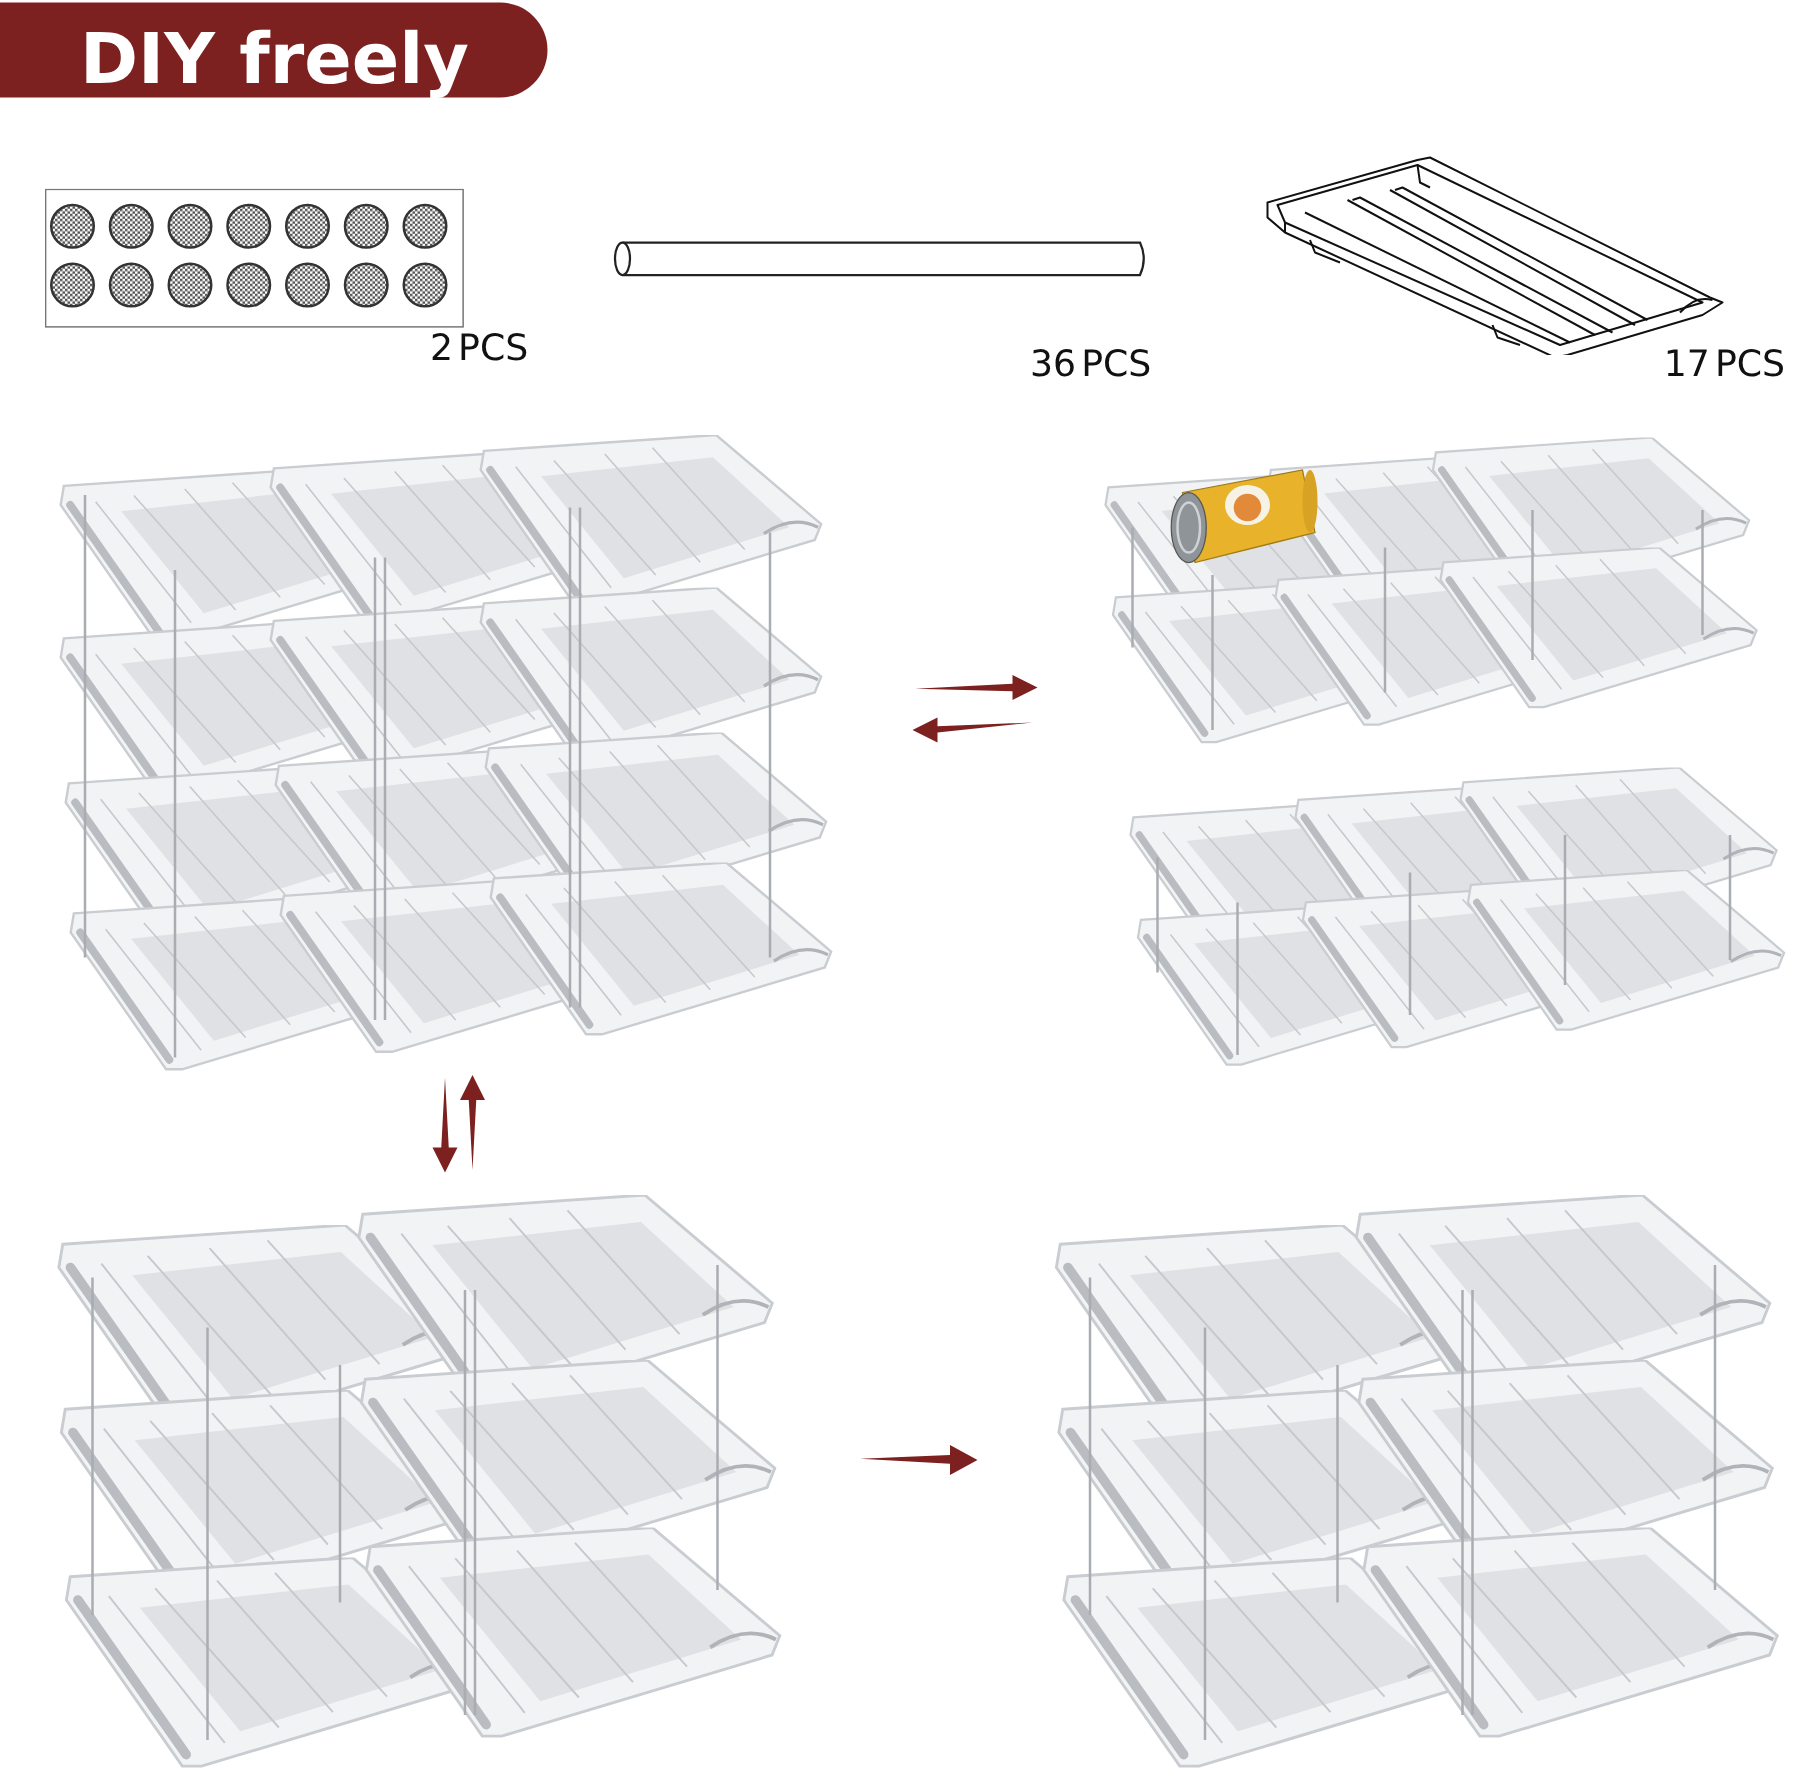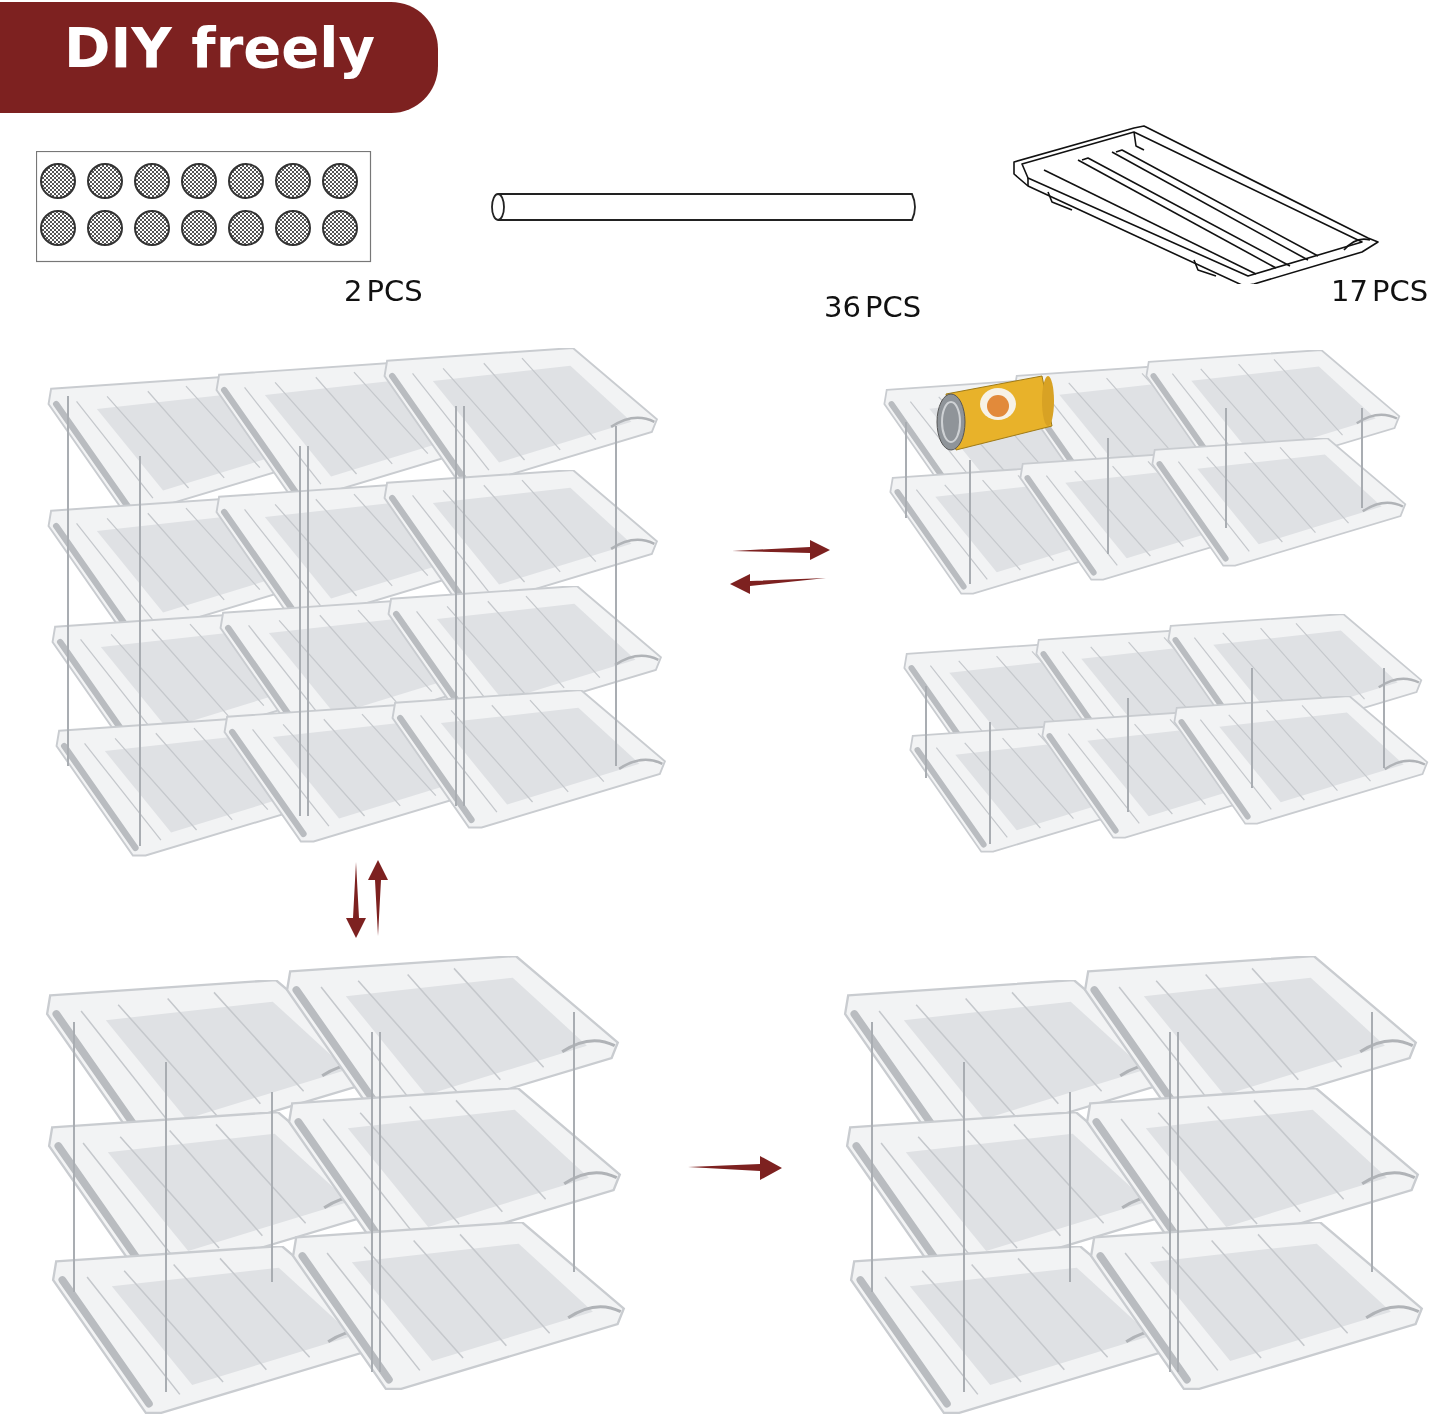--- a/index.html
+++ b/index.html
@@ -1,17 +1,17 @@
 <!DOCTYPE html>
 <html><head>
   <meta charset="utf-8">
   <style>
     html,body{margin:0;padding:0;background:#fff;}
     body{width:1445px;height:1425px;position:relative;overflow:hidden;font-family:"Liberation Sans",sans-serif;}
-    .banner{position:absolute;left:0;top:2px;width:438px;height:111px;background:#7d2120;border-radius:0 47px 47px 0;}
+    .banner{position:absolute;left:0;top:2px;width:438px;height:76px;background:#7d2120;border-radius:0 47px 47px 0;}
     .banner-text{position:absolute;left:64px;top:8px;font-family:"DejaVu Sans",sans-serif;font-weight:bold;font-size:56px;color:#fff;letter-spacing:0px;line-height:76px;}
     .part{position:absolute;}
     .qty{position:absolute;font-family:"DejaVu Sans",sans-serif;font-size:29px;color:#111;white-space:nowrap;}
     .qty .n{margin-right:4px;}
     .illus{position:absolute;}
     .arrow{position:absolute;}
   </style>
 </head>
 <body>
 
@@ -40,31 +40,31 @@
       <circle cx="22" cy="77" r="17"></circle>
         <circle cx="69" cy="77" r="17"></circle>
         <circle cx="116" cy="77" r="17"></circle>
         <circle cx="163" cy="77" r="17"></circle>
         <circle cx="210" cy="77" r="17"></circle>
         <circle cx="257" cy="77" r="17"></circle>
         <circle cx="304" cy="77" r="17"></circle>
     </g>
   </svg>
 </div>
-<div class="qty" style="left:344px;top:274px;">
+<div class="qty" style="left:344px;top:261px;">
   <span class="n">2</span><span>PCS</span>
 </div>
 
 <div class="part" style="left:490px;top:190px;width:430px;height:36px;">
   <svg width="430" height="36">
     <path d="M8 4 L422 4 Q428 17 422 30 L8 30" fill="#fff" stroke="#222" stroke-width="1.8"></path>
     <ellipse cx="8" cy="17" rx="6" ry="13" fill="#fff" stroke="#222" stroke-width="1.8"></ellipse>
   </svg>
 </div>
-<div class="qty" style="left:824px;top:290px;">
+<div class="qty" style="left:824px;top:274px;">
   <span class="n">36</span><span>PCS</span>
 </div>
 
 <div class="part" style="left:1008px;top:124px;width:375px;height:160px;">
   <svg width="375" height="160" fill="none" stroke="#111" stroke-width="1.6" stroke-linejoin="round">
     <path d="M6 38 L126 4 L136 2 L360 114 L370 118 L354 128 L246 160 L236 162 L20 62 L6 50 Z"></path>
     <path d="M14 40 L126 8 L354 118 L240 152 L20 54 Z"></path>
     <path d="M20 62 L20 54"></path>
     <path d="M36 46 L248 150"></path>
     <path d="M70 36 L268 144"></path>

